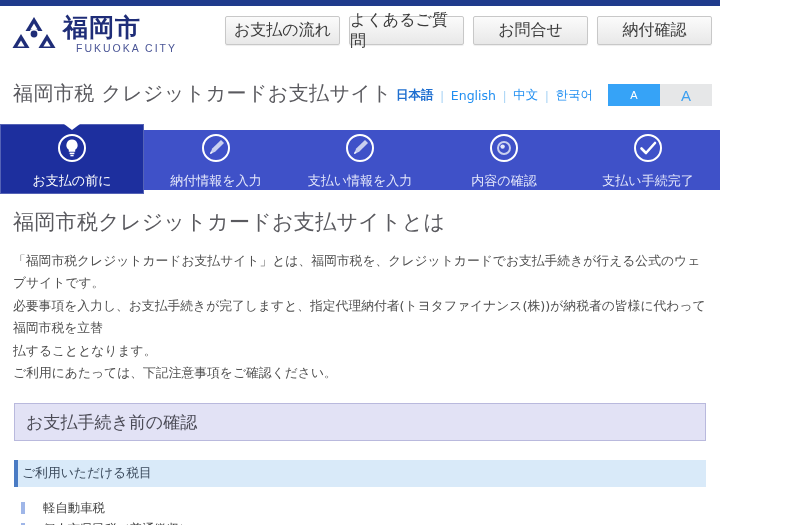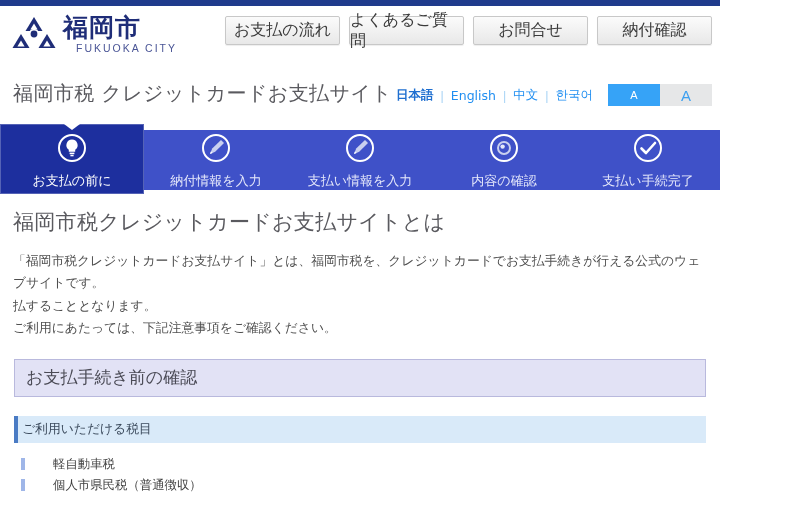--- a/index.html
+++ b/index.html
@@ -212,21 +212,21 @@
     font-family: "DejaVu Sans", sans-serif;
   }
 
   .tax-list {
     margin-top: 10px;
     list-style: none;
     padding-left: 8px;
   }
   .tax-list li {
     position: relative;
-    padding-left: 32px;
+    padding-left: 22px;
     font-size: 12.4px;
     line-height: 21px;
     color: #3f3f3f;
     font-family: "DejaVu Sans", sans-serif;
   }
   .tax-list li::before {
     content: "";
     position: absolute;
     left: 0; top: 5px;
     width: 4px; height: 12px;
@@ -349,20 +349,21 @@
       </div>
 
     </div>
   </div>
 
   <div class="content">
     <div class="page-heading">福岡市税クレジットカードお支払サイトとは</div>
 
     <div class="lead">
       <p>「福岡市税クレジットカードお支払サイト」とは、福岡市税を、クレジットカードでお支払手続きが行える公式のウェブサイトです。</p>
+      <p>必要事項を入力し、お支払手続きが完了しますと、指定代理納付者(トヨタファイナンス(株))が納税者の皆様に代わって福岡市税を立替</p>
       <p>払することとなります。</p>
       <p>ご利用にあたっては、下記注意事項をご確認ください。</p>
     </div>
 
     <div class="section-box">お支払手続き前の確認</div>
 
     <div class="subsection-box">ご利用いただける税目</div>
 
     <ul class="tax-list">
       <li>軽自動車税</li>

